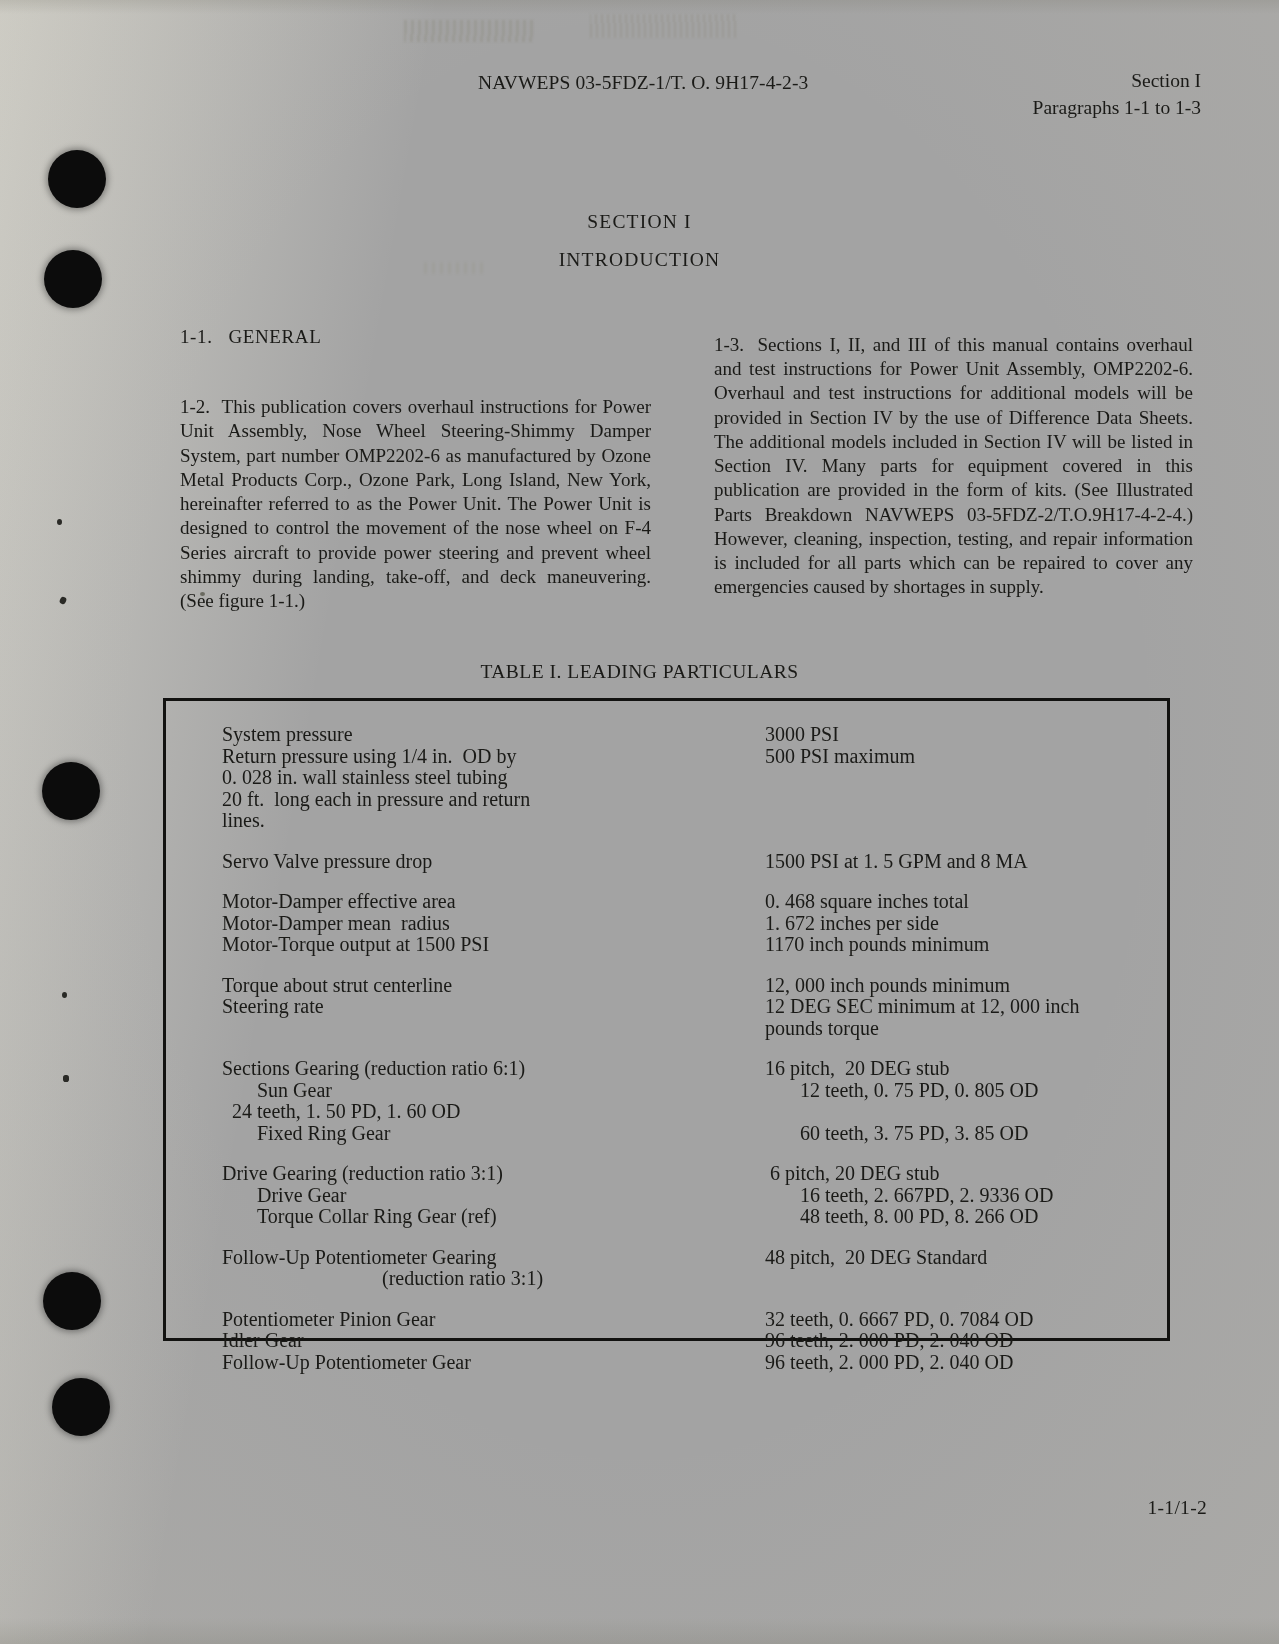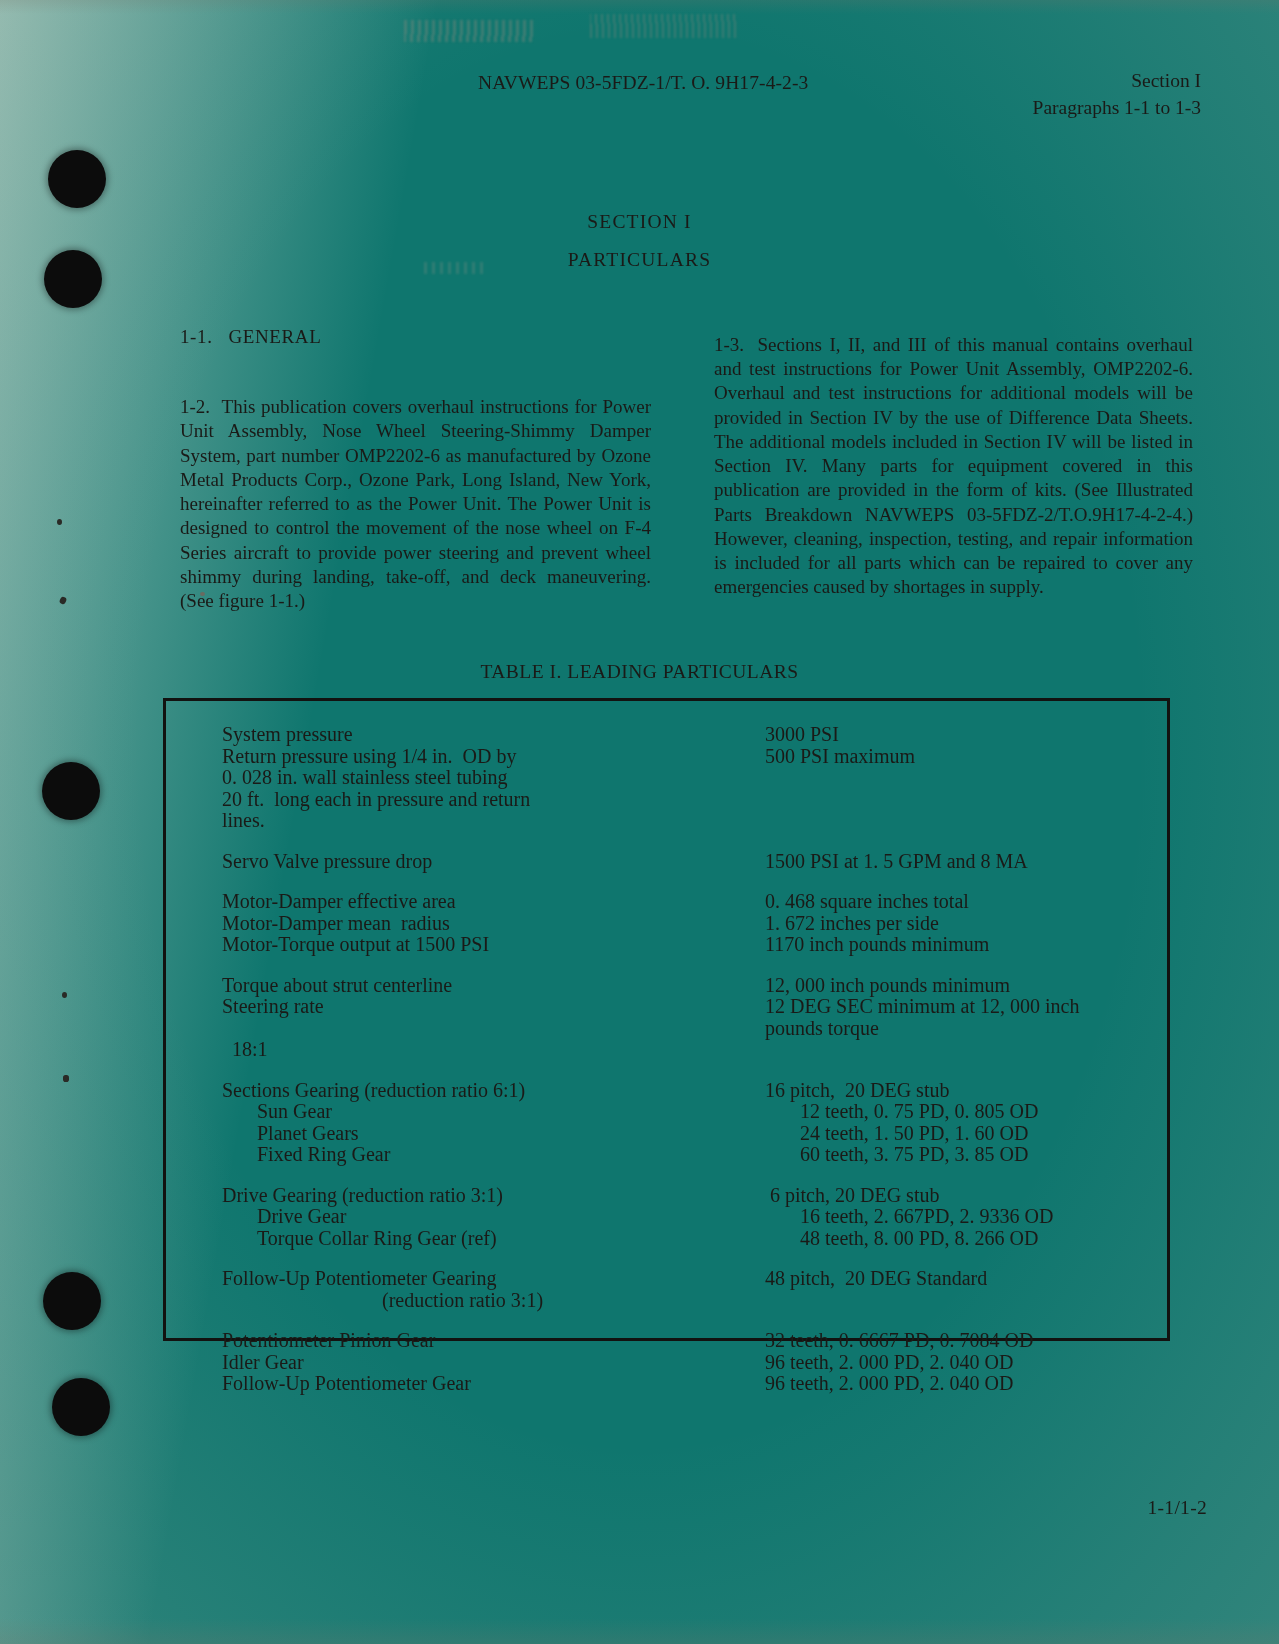--- a/index.html
+++ b/index.html
@@ -4,21 +4,21 @@
 <style>
   html, body {
     margin: 0;
     padding: 0;
     background: #8a8a8a;
   }
   .page {
     position: relative;
     width: 1279px;
     height: 1644px;
-    background: #0f766e;
+    background: #a3a3a3;
     overflow: hidden;
     font-family: "Liberation Serif", "DejaVu Serif", serif;
     color: #1a1a17;
   }
 
   
   .paper-tint {
     position: absolute;
     inset: 0;
     background:
@@ -198,21 +198,21 @@
   <div class="punch p4"></div>
   <div class="punch p5"></div>
 
   <div class="hdr-doc">NAVWEPS 03-5FDZ-1/T. O.  9H17-4-2-3</div>
   <div class="hdr-right">
     <div>Section I</div>
     <div>Paragraphs 1-1 to 1-3</div>
   </div>
 
   <div class="sec-title t1">SECTION I</div>
-  <div class="sec-title t2">PARTICULARS</div>
+  <div class="sec-title t2">INTRODUCTION</div>
 
   <div class="col col-left">
     <div class="para-head"><span class="num">1-1.</span><span>GENERAL</span></div>
     <div class="para"><span class="num">1-2.</span> <span>This publication covers overhaul instructions for Power Unit Assembly, Nose Wheel Steering-Shimmy Damper System, part number OMP2202-6 as manufactured by Ozone Metal Products Corp., Ozone Park, Long Island, New York, hereinafter referred to as the Power Unit.  The Power Unit is designed to control the movement of the nose wheel on F-4 Series aircraft to provide power steering and prevent wheel shimmy during landing, take-off, and deck maneuvering.  (See figure 1-1.)</span></div>
   </div>
 
   <div class="col col-right">
     <div class="para"><span class="num">1-3.</span> <span>Sections I, II, and III of this manual contains overhaul and test instructions for Power Unit Assembly, OMP2202-6.  Overhaul and test instructions for additional models will be provided in Section IV by the use of Difference Data Sheets.  The additional models included in Section IV will be listed in Section IV.  Many parts for equipment covered in this publication are provided in the form of kits.  (See Illustrated Parts Breakdown NAVWEPS 03-5FDZ-2/T.O.9H17-4-2-4.)  However, cleaning, inspection, testing, and repair information is included for all parts which can be repaired to cover any emergencies caused by shortages in supply.</span></div>
   </div>
 
@@ -231,26 +231,26 @@
       </div>
       <div class="grp">
         <div class="row"><div class="c-item">Motor-Damper effective area</div><div class="c-val val-indent">0. 468 square inches total</div></div>
         <div class="row"><div class="c-item">Motor-Damper mean  radius</div><div class="c-val val-indent">1. 672 inches per side</div></div>
         <div class="row"><div class="c-item">Motor-Torque output at 1500 PSI</div><div class="c-val val-indent">1170 inch pounds minimum</div></div>
       </div>
       <div class="grp">
         <div class="row"><div class="c-item">Torque about strut centerline</div><div class="c-val val-indent">12, 000 inch pounds minimum</div></div>
         <div class="row"><div class="c-item">Steering rate</div><div class="c-val val-indent">12 DEG SEC minimum at 12, 000 inch</div></div>
         <div class="row"><div class="c-item"></div><div class="c-val val-indent">pounds torque</div></div>
-        <div class="row"><div class="c-val val-indent">18:1</div></div>
+        <div class="row"></div>
       </div>
       <div class="grp">
         <div class="row"><div class="c-item">Sections Gearing (reduction ratio 6:1)</div><div class="c-val val-indent">16 pitch,  20 DEG stub</div></div>
         <div class="row"><div class="c-item indent1">Sun Gear</div><div class="c-val val-indent">12 teeth, 0. 75 PD, 0. 805 OD</div></div>
-        <div class="row"><div class="c-item indent1">Planet Gears</div><div class="c-val val-indent">24 teeth, 1. 50 PD, 1. 60 OD</div></div>
+        <div class="row"><div class="c-val val-indent">24 teeth, 1. 50 PD, 1. 60 OD</div></div>
         <div class="row"><div class="c-item indent1">Fixed Ring Gear</div><div class="c-val val-indent">60 teeth, 3. 75 PD, 3. 85 OD</div></div>
       </div>
       <div class="grp">
         <div class="row"><div class="c-item">Drive Gearing (reduction ratio 3:1)</div><div class="c-val val-indent"> 6 pitch, 20 DEG stub</div></div>
         <div class="row"><div class="c-item indent1">Drive Gear</div><div class="c-val val-indent">16 teeth, 2. 667PD, 2. 9336 OD</div></div>
         <div class="row"><div class="c-item indent1">Torque Collar Ring Gear (ref)</div><div class="c-val val-indent">48 teeth, 8. 00 PD, 8. 266 OD</div></div>
       </div>
       <div class="grp">
         <div class="row"><div class="c-item">Follow-Up Potentiometer Gearing</div><div class="c-val val-indent">48 pitch,  20 DEG Standard</div></div>
         <div class="row"><div class="c-item indent2">(reduction ratio 3:1)</div><div class="c-val val-indent"></div></div>

